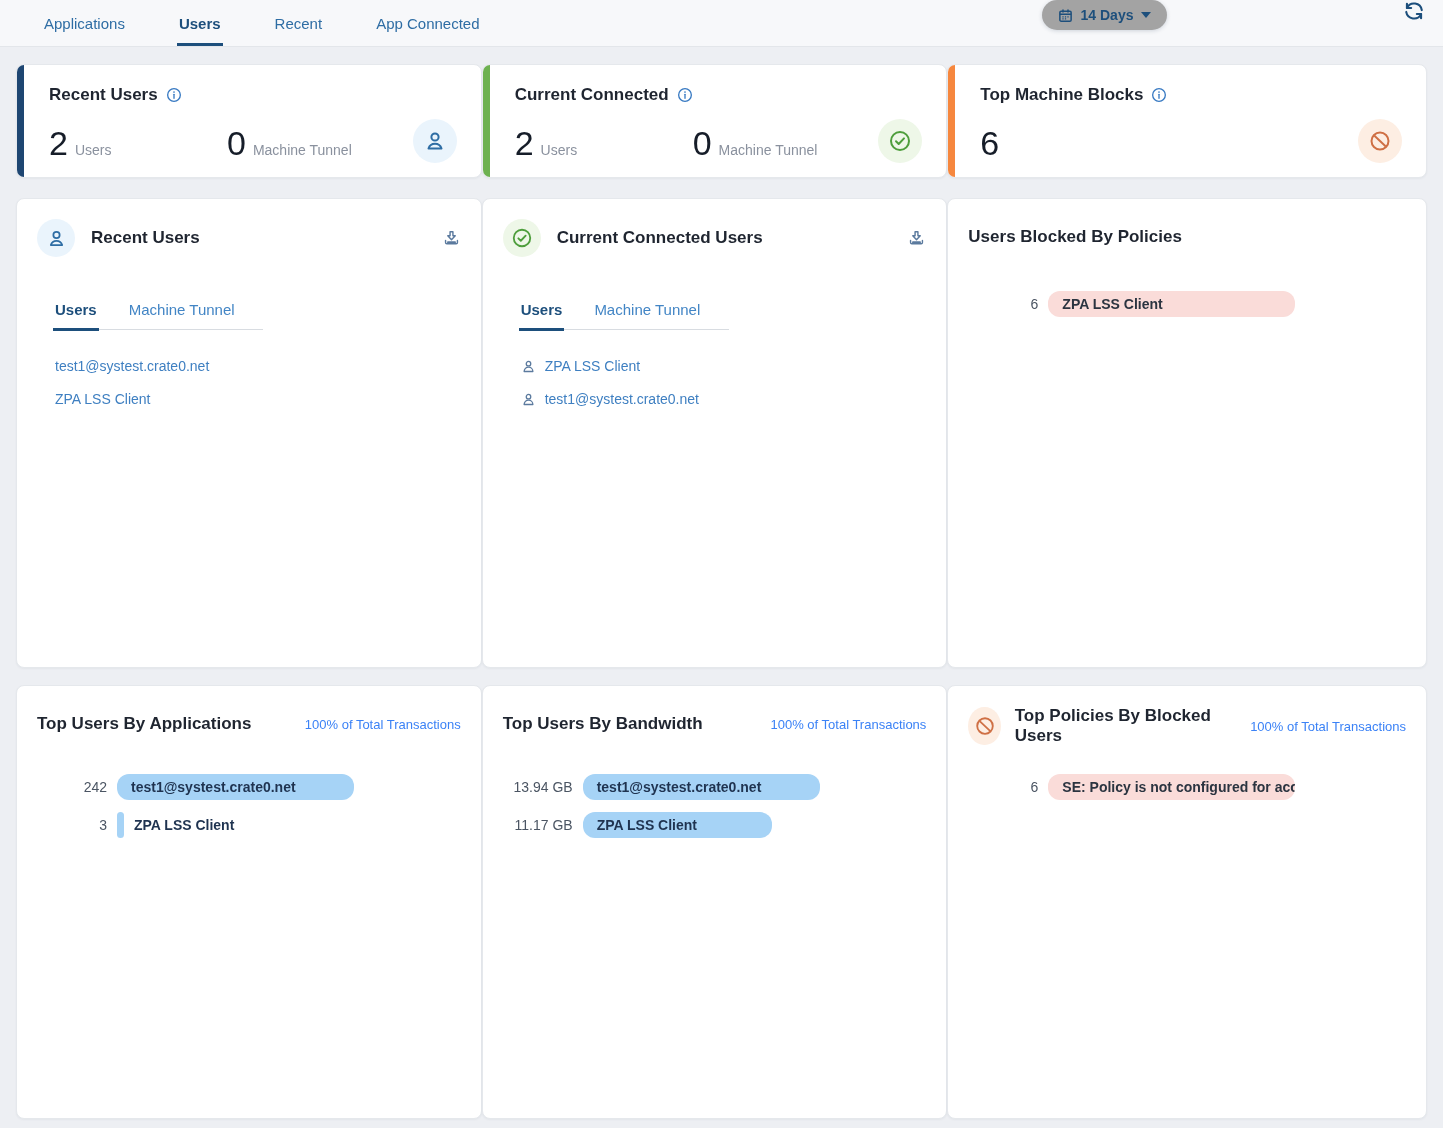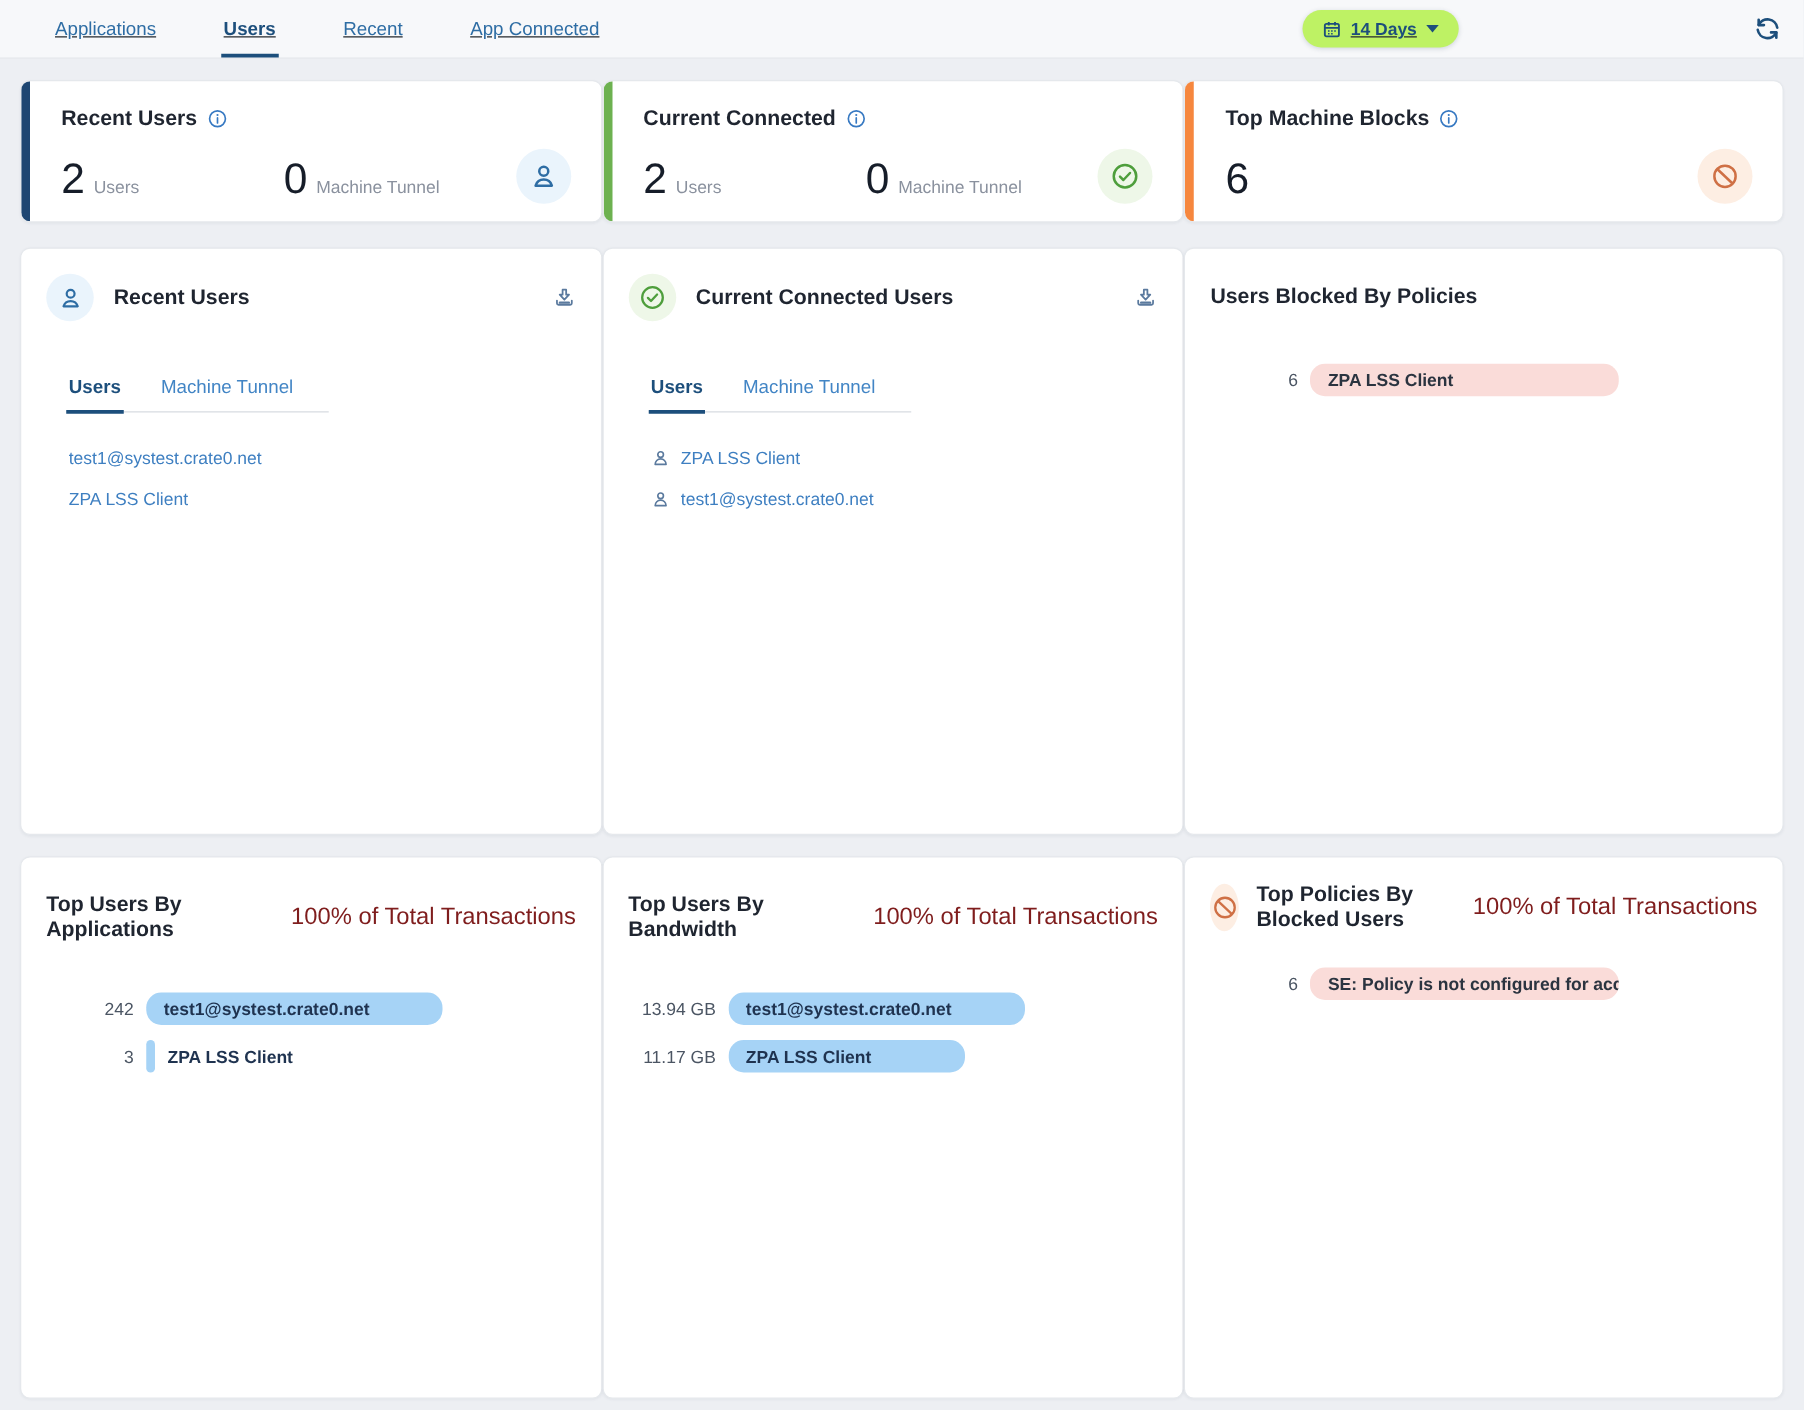--- a/index.html
+++ b/index.html
@@ -6,31 +6,31 @@
   html,body { width:1443px; height:1128px; }
   body {
     font-family:"Liberation Sans", sans-serif;
     background:#edeff3;
     color:#24292e;
     overflow:hidden;
   }
   
   .topbar {
     height:47px; background:#f7f8fa; border-bottom:1px solid #e3e6ea;
-    display:flex; align-items:center; padding:0 18px 0 42px;text-decoration:underline;
+    display:flex; align-items:flex-start; padding:0 18px 0 42px;
   }
   .topbar .tabs { display:flex; gap:50px; height:100%; align-items:stretch; }
   .toptab {
     display:flex; align-items:center; font-size:15px; color:#2e6da4;
     cursor:pointer; border-bottom:3px solid transparent; padding:0 2px; margin-top:3px;
   }
   .toptab.active { color:#1d4f7c; font-weight:700; border-bottom-color:#1d4f7c; }
   .datepill {
     margin-left:560px;
-    background:#bef264; border-radius:16px; box-shadow:0 1px 4px rgba(30,50,80,.18);
+    background:#a3a3a3; border-radius:16px; box-shadow:0 1px 4px rgba(30,50,80,.18);
     display:flex; align-items:center; gap:8px; padding:7px 16px;
     color:#1d4f7c; font-size:14px; font-weight:700; cursor:pointer;
   }
   .caret { width:0; height:0; border-left:5px solid transparent; border-right:5px solid transparent; border-top:6px solid #1d4f7c; }
   .refresh-btn { margin-left:auto; cursor:pointer; display:flex; align-items:center; }
   
   .content { padding:17px 16px 0 16px; }
   .grid3 { display:grid; grid-template-columns:1fr 1fr 1.03fr; }
   .row1 { margin-bottom:20px; }
   .row2 { margin-bottom:17px; }
@@ -56,21 +56,21 @@
   .avatar.blue { background:#eaf4fc; }
   .avatar.green { background:#eef7e8; }
   .avatar.orange { background:#fdeee3; }
   
   .panel { padding:20px; position:relative; }
   .panel.mid { height:470px; }
   .panel.low { height:434px; }
   .panel-head { display:flex; align-items:center; gap:16px; }
   .panel-head .avatar { margin-left:0; width:38px; height:38px; }
   .panel-title { font-size:17px; font-weight:600; color:#1f2530; }
-  .panel-sub { font-size:19px; color:#7f1d1d; margin-left:auto; white-space:nowrap; }
+  .panel-sub { font-size:13px; color:#3b82f6; margin-left:auto; white-space:nowrap; }
   .panel-sub.inline { margin-left:8px; }
   .export { margin-left:auto; cursor:pointer; display:flex; }
   
   .subtabs { display:flex; gap:28px; margin:44px 0 0 16px; width:210px; border-bottom:1px solid #d8dce1; }
   .subtab { font-size:15px; padding:0 2px 10px 2px; color:#4285c5; cursor:pointer; border-bottom:3px solid transparent; margin-bottom:-2px; }
   .subtab.active { color:#1d4f7c; font-weight:700; border-bottom-color:#1d4f7c; }
   
   .userlist { margin:28px 0 0 18px; display:flex; flex-direction:column; gap:17px; }
   .userlink { font-size:14px; color:#3e7fc1; cursor:pointer; display:flex; align-items:center; gap:9px; }
   

